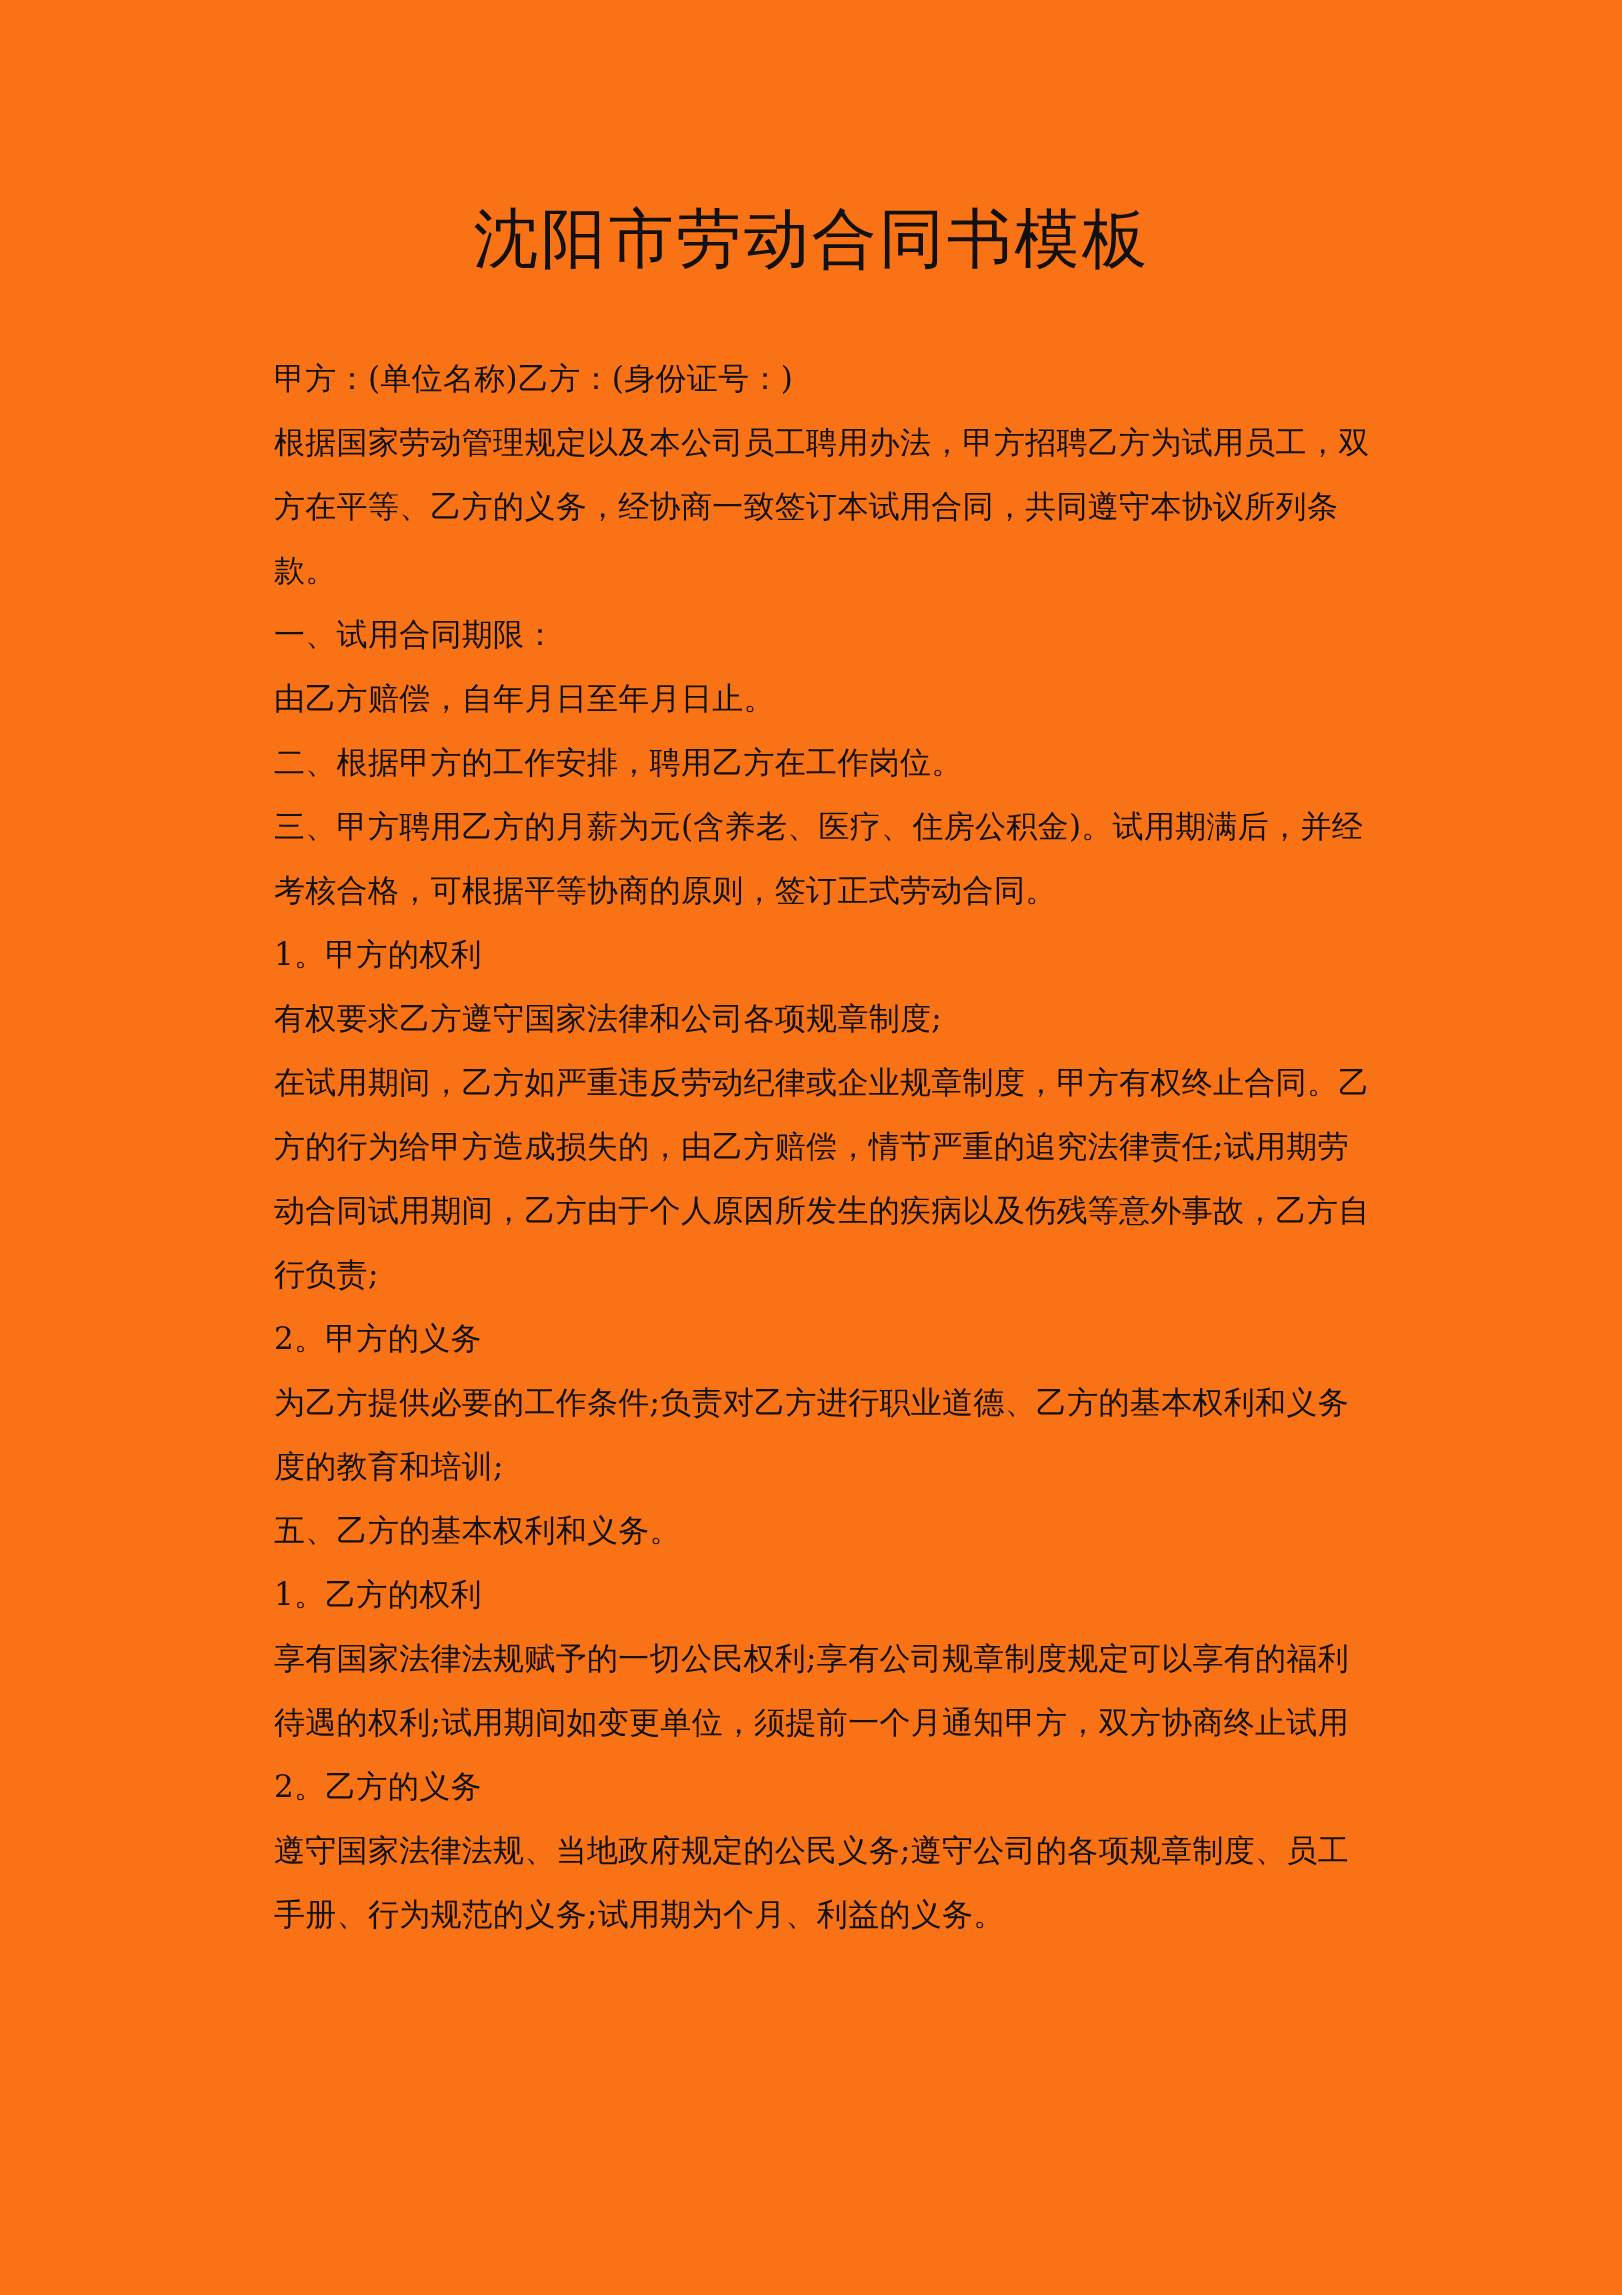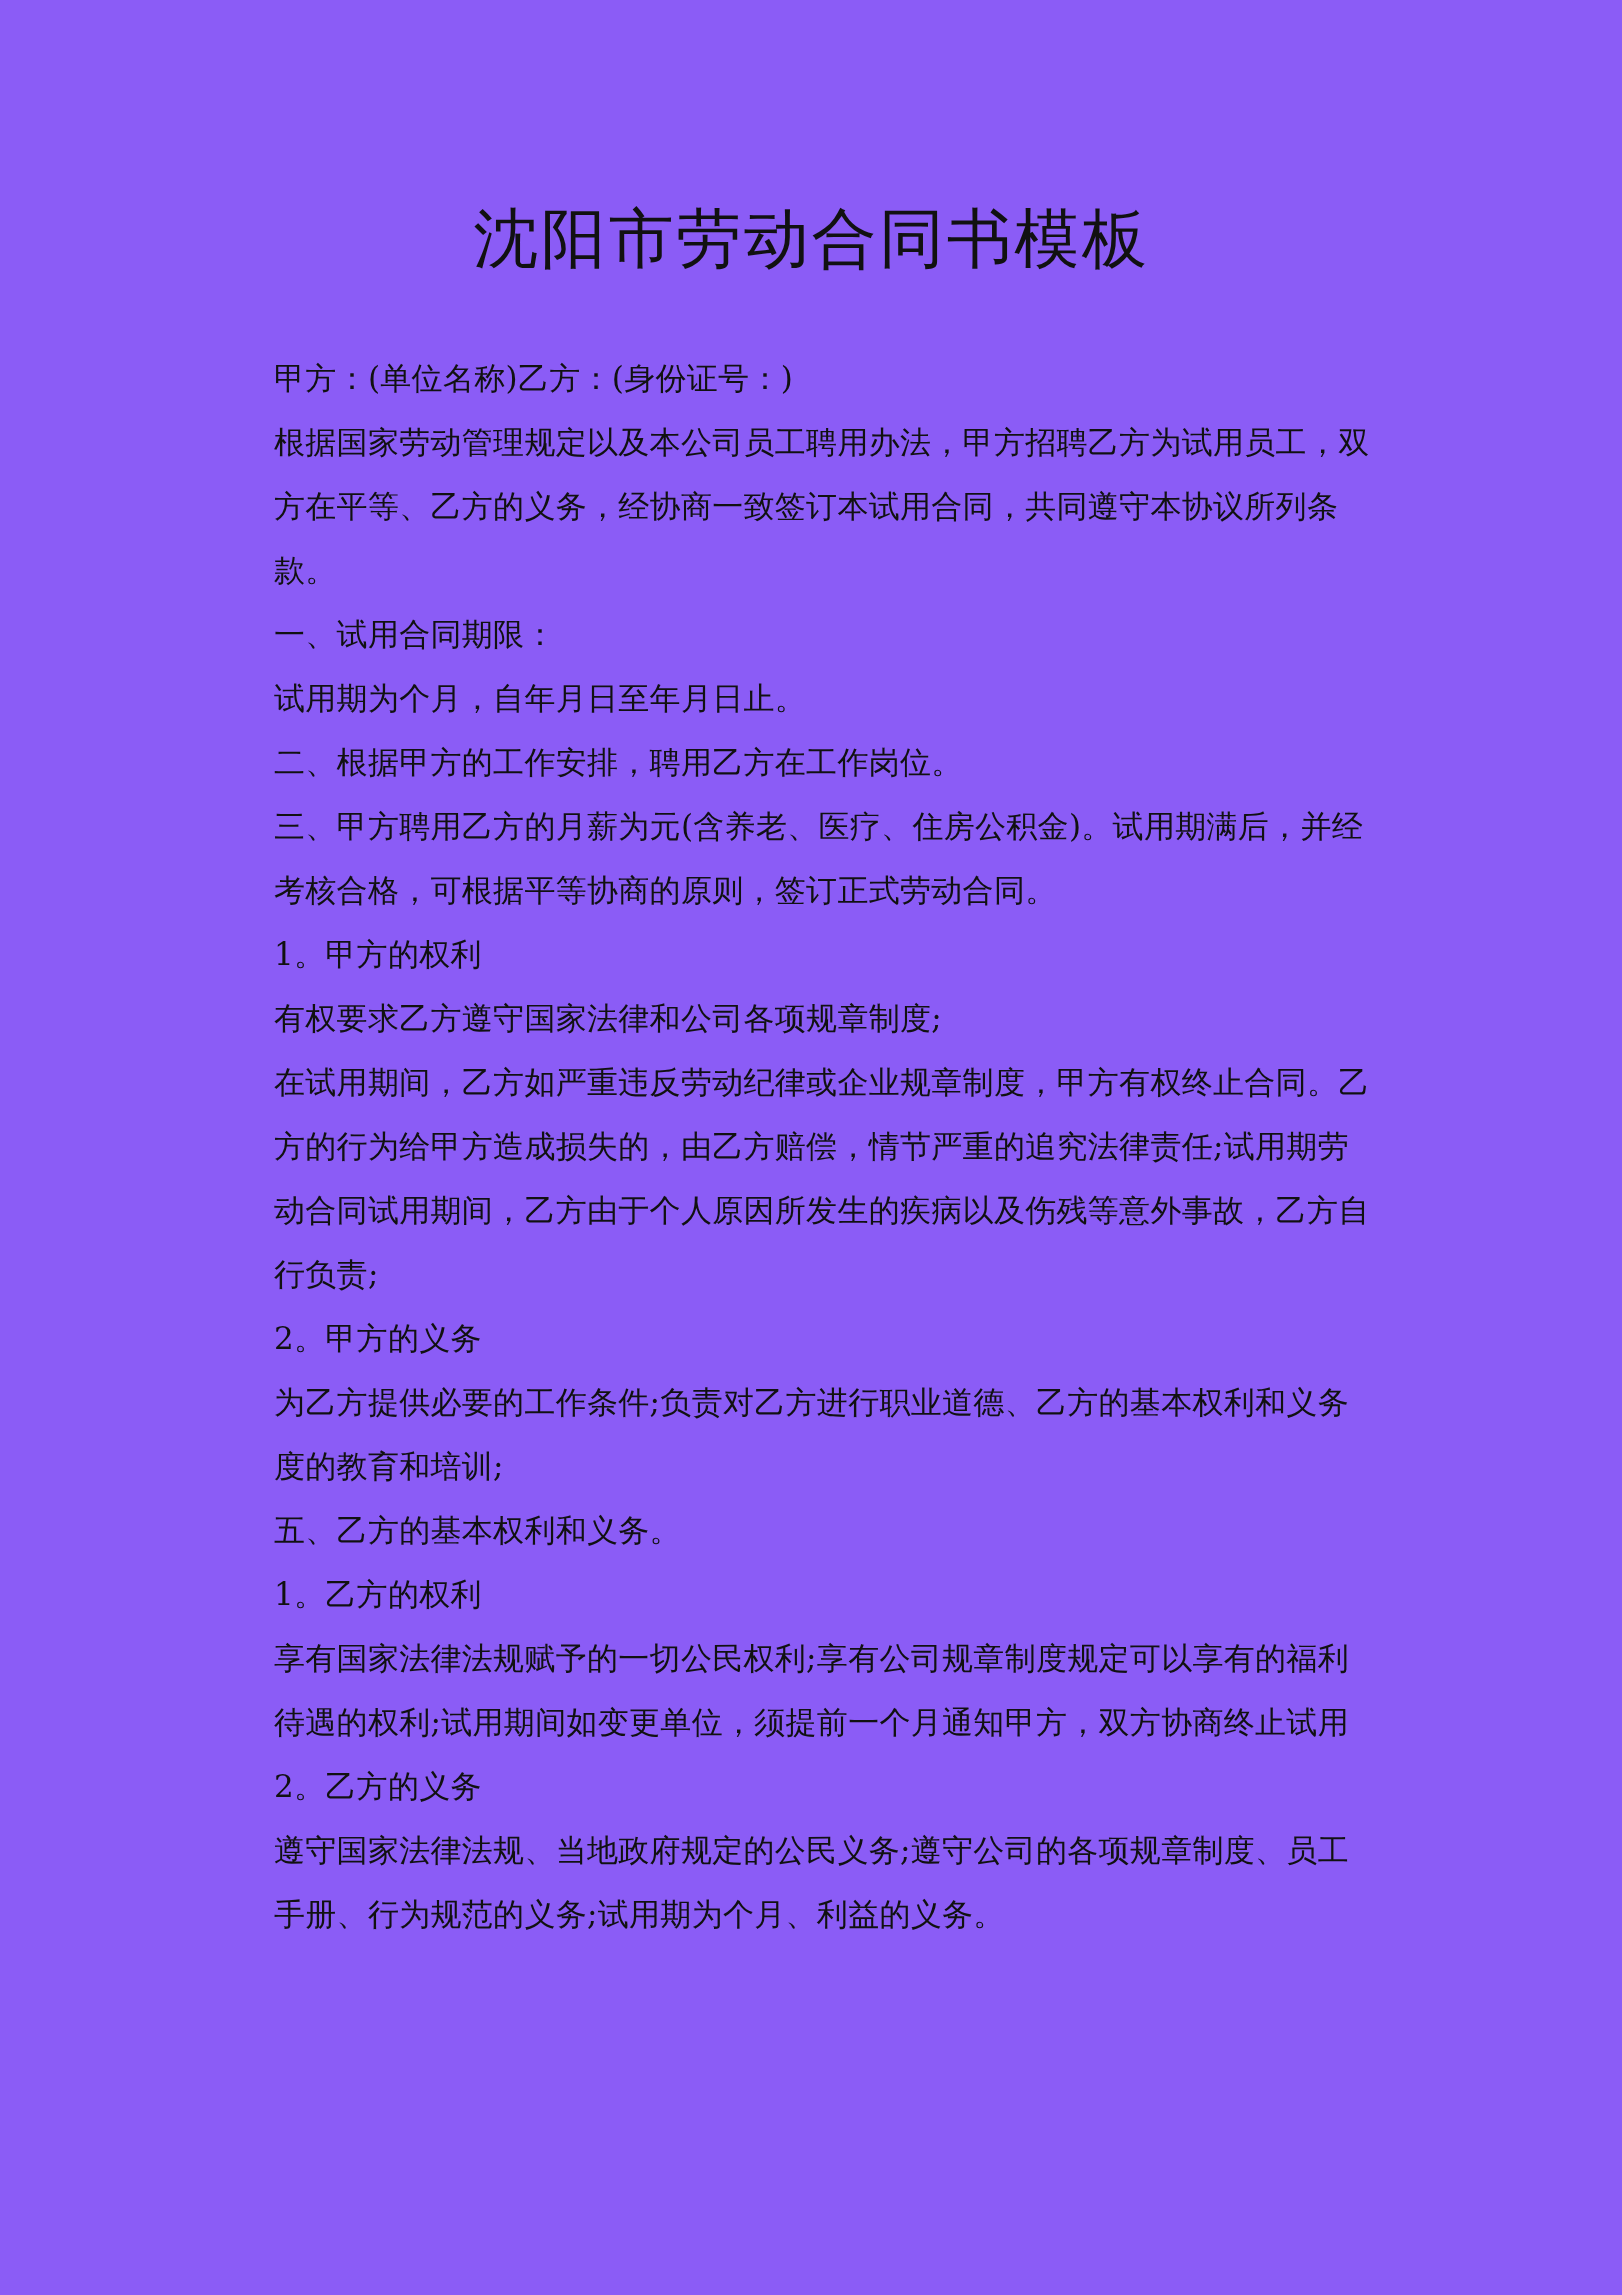--- a/index.html
+++ b/index.html
@@ -14,21 +14,21 @@
       overflow: hidden;
       color: #111111;
       font-family: "DejaVu Serif", "Liberation Serif", serif;
     }
     .page {
       position: absolute;
       left: 0;
       top: 0;
       width: 1623px;
       height: 2295px;
-      background: #8b5cf6;
+      background: #f97316;
     }
     .title {
       position: absolute;
       left: 0;
       top: 196px;
       width: 1623px;
       text-align: center;
       font-size: 65px;
       line-height: 85px;
       letter-spacing: 2.6px;
@@ -56,21 +56,21 @@
 
 <div class="page">
   <h1 class="title">沈阳市劳动合同书模板</h1>
 
   <div class="body">
     <span class="line">甲方：(单位名称)乙方：(身份证号：)</span>
     <span class="line">根据国家劳动管理规定以及本公司员工聘用办法，甲方招聘乙方为试用员工，双</span>
     <span class="line">方在平等、乙方的义务，经协商一致签订本试用合同，共同遵守本协议所列条</span>
     <span class="line">款。</span>
     <span class="line">一、试用合同期限：</span>
-    <span class="line">试用期为个月，自年月日至年月日止。</span>
+    <span class="line">由乙方赔偿，自年月日至年月日止。</span>
     <span class="line">二、根据甲方的工作安排，聘用乙方在工作岗位。</span>
     <span class="line">三、甲方聘用乙方的月薪为元(含养老、医疗、住房公积金)。试用期满后，并经</span>
     <span class="line">考核合格，可根据平等协商的原则，签订正式劳动合同。</span>
     <span class="line">1。甲方的权利</span>
     <span class="line">有权要求乙方遵守国家法律和公司各项规章制度;</span>
     <span class="line">在试用期间，乙方如严重违反劳动纪律或企业规章制度，甲方有权终止合同。乙</span>
     <span class="line">方的行为给甲方造成损失的，由乙方赔偿，情节严重的追究法律责任;试用期劳</span>
     <span class="line">动合同试用期间，乙方由于个人原因所发生的疾病以及伤残等意外事故，乙方自</span>
     <span class="line">行负责;</span>
     <span class="line">2。甲方的义务</span>

